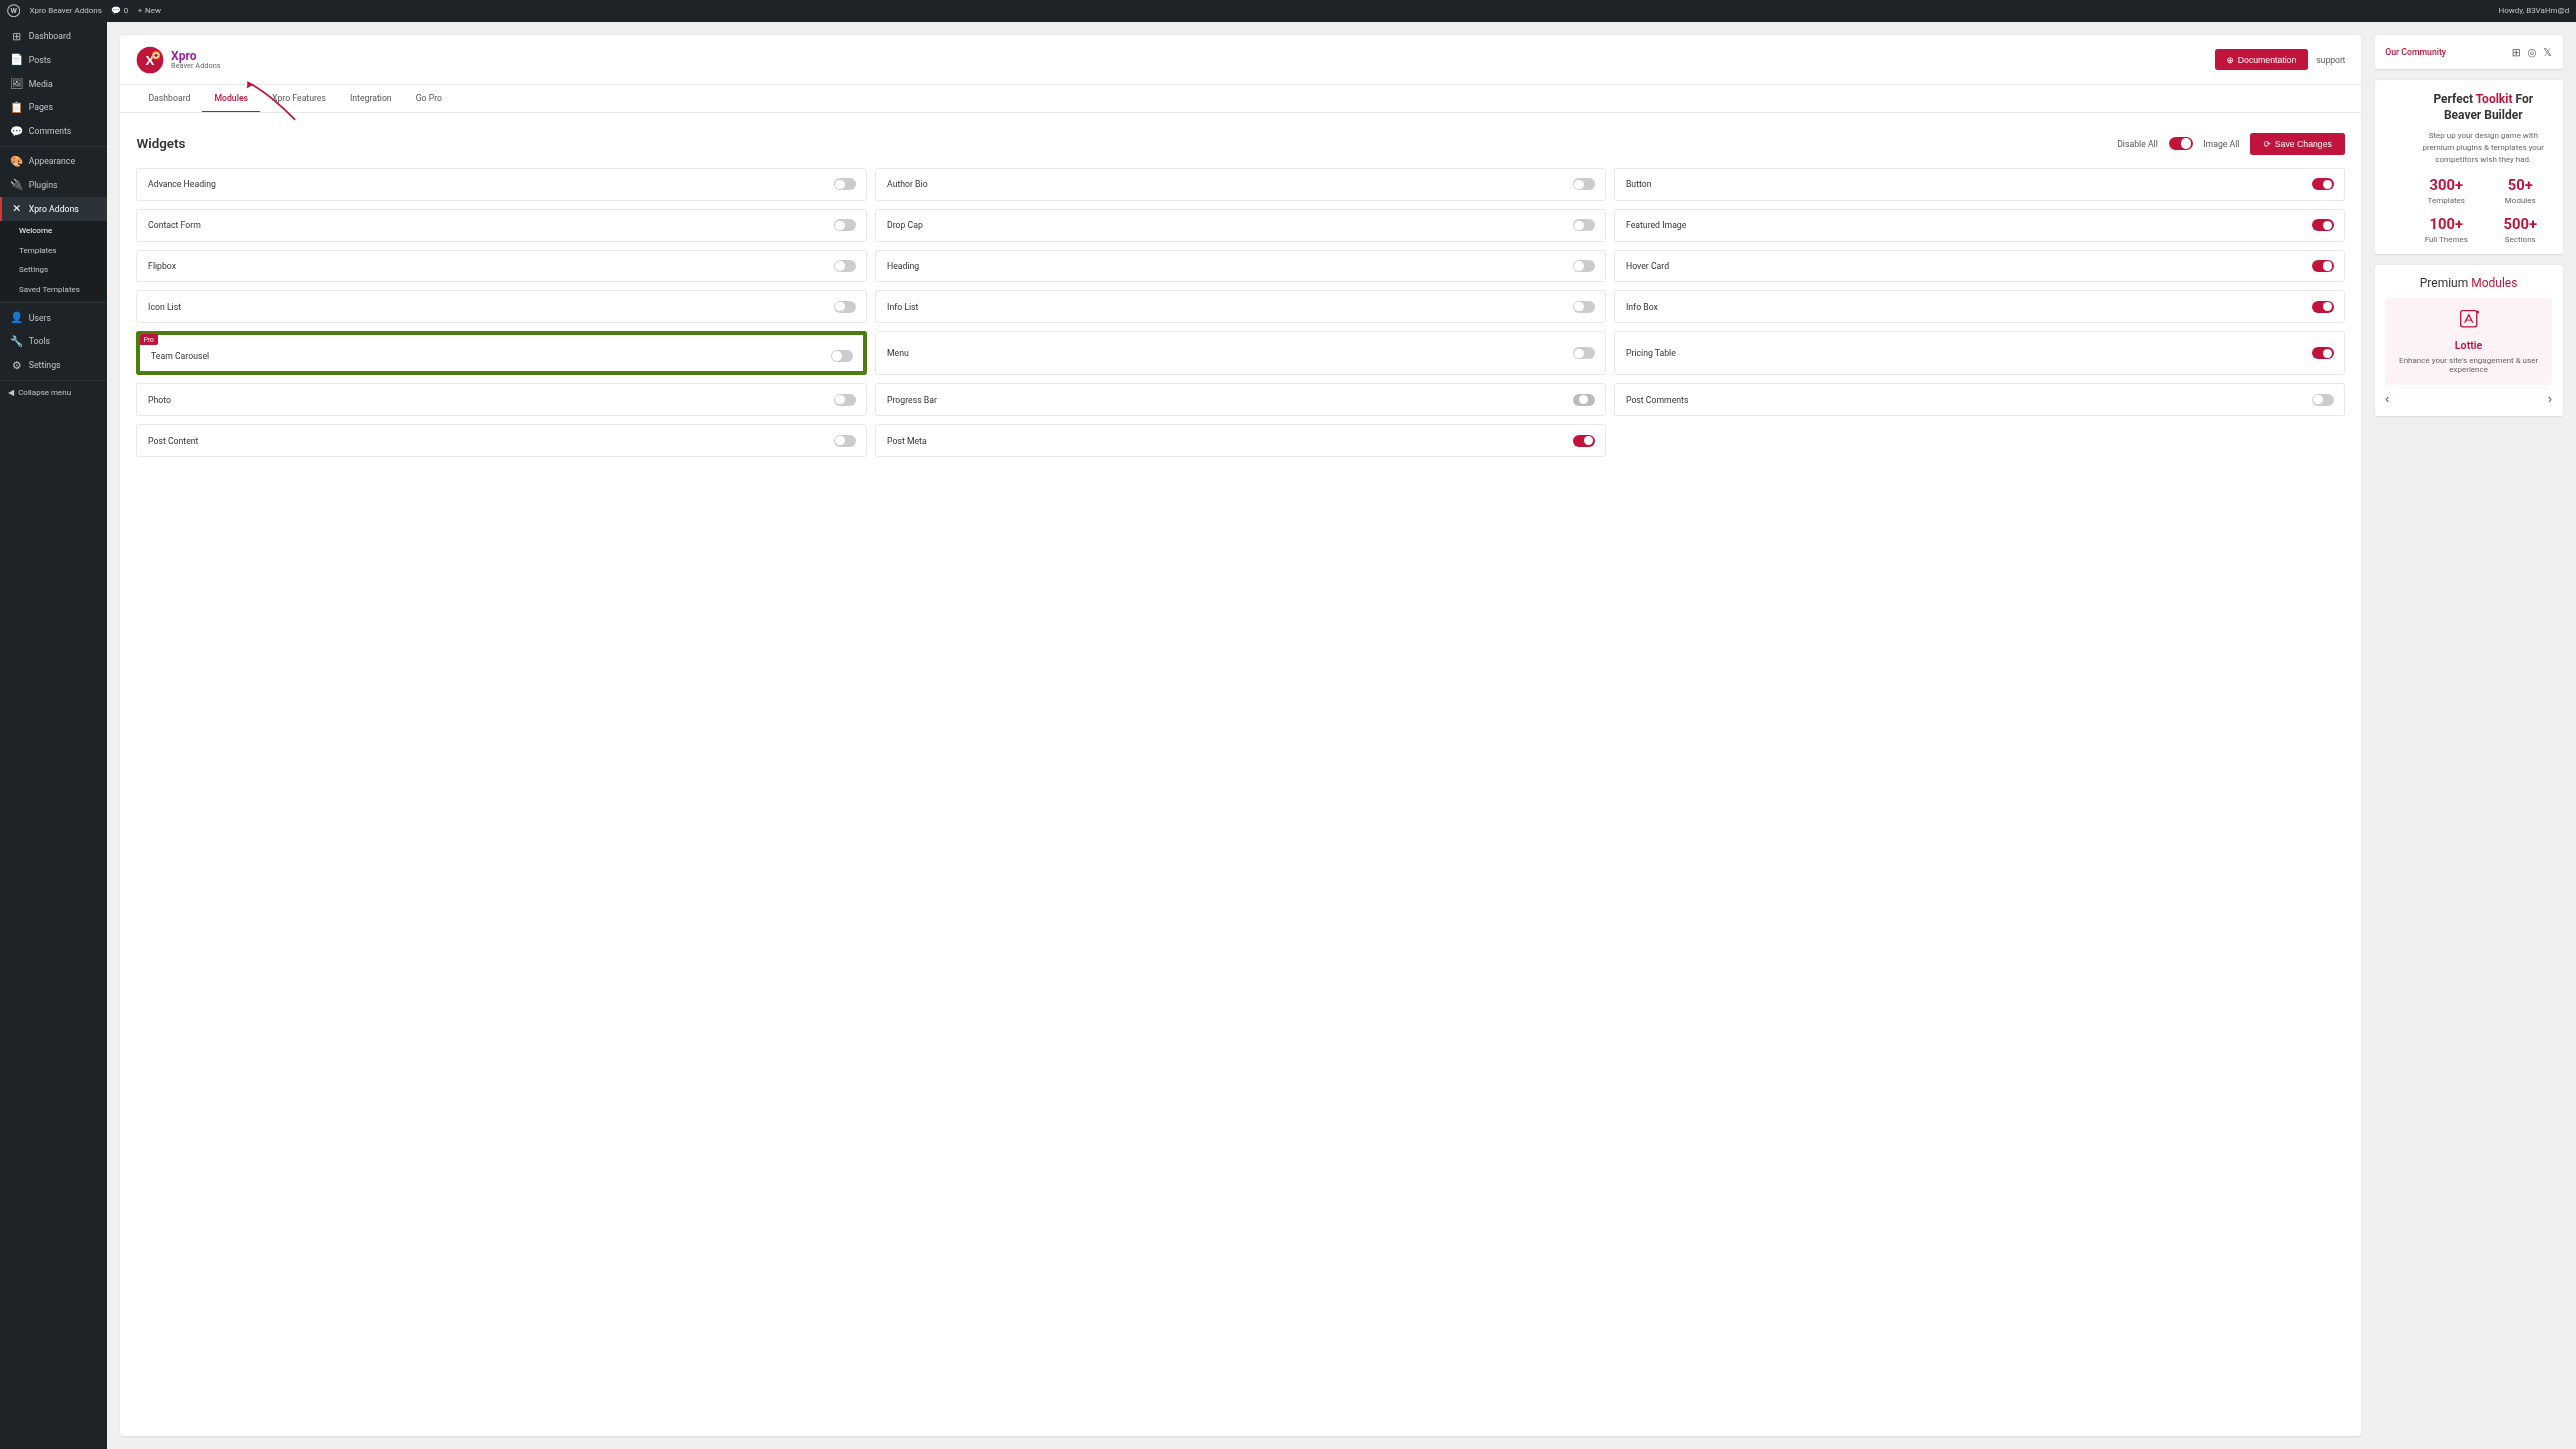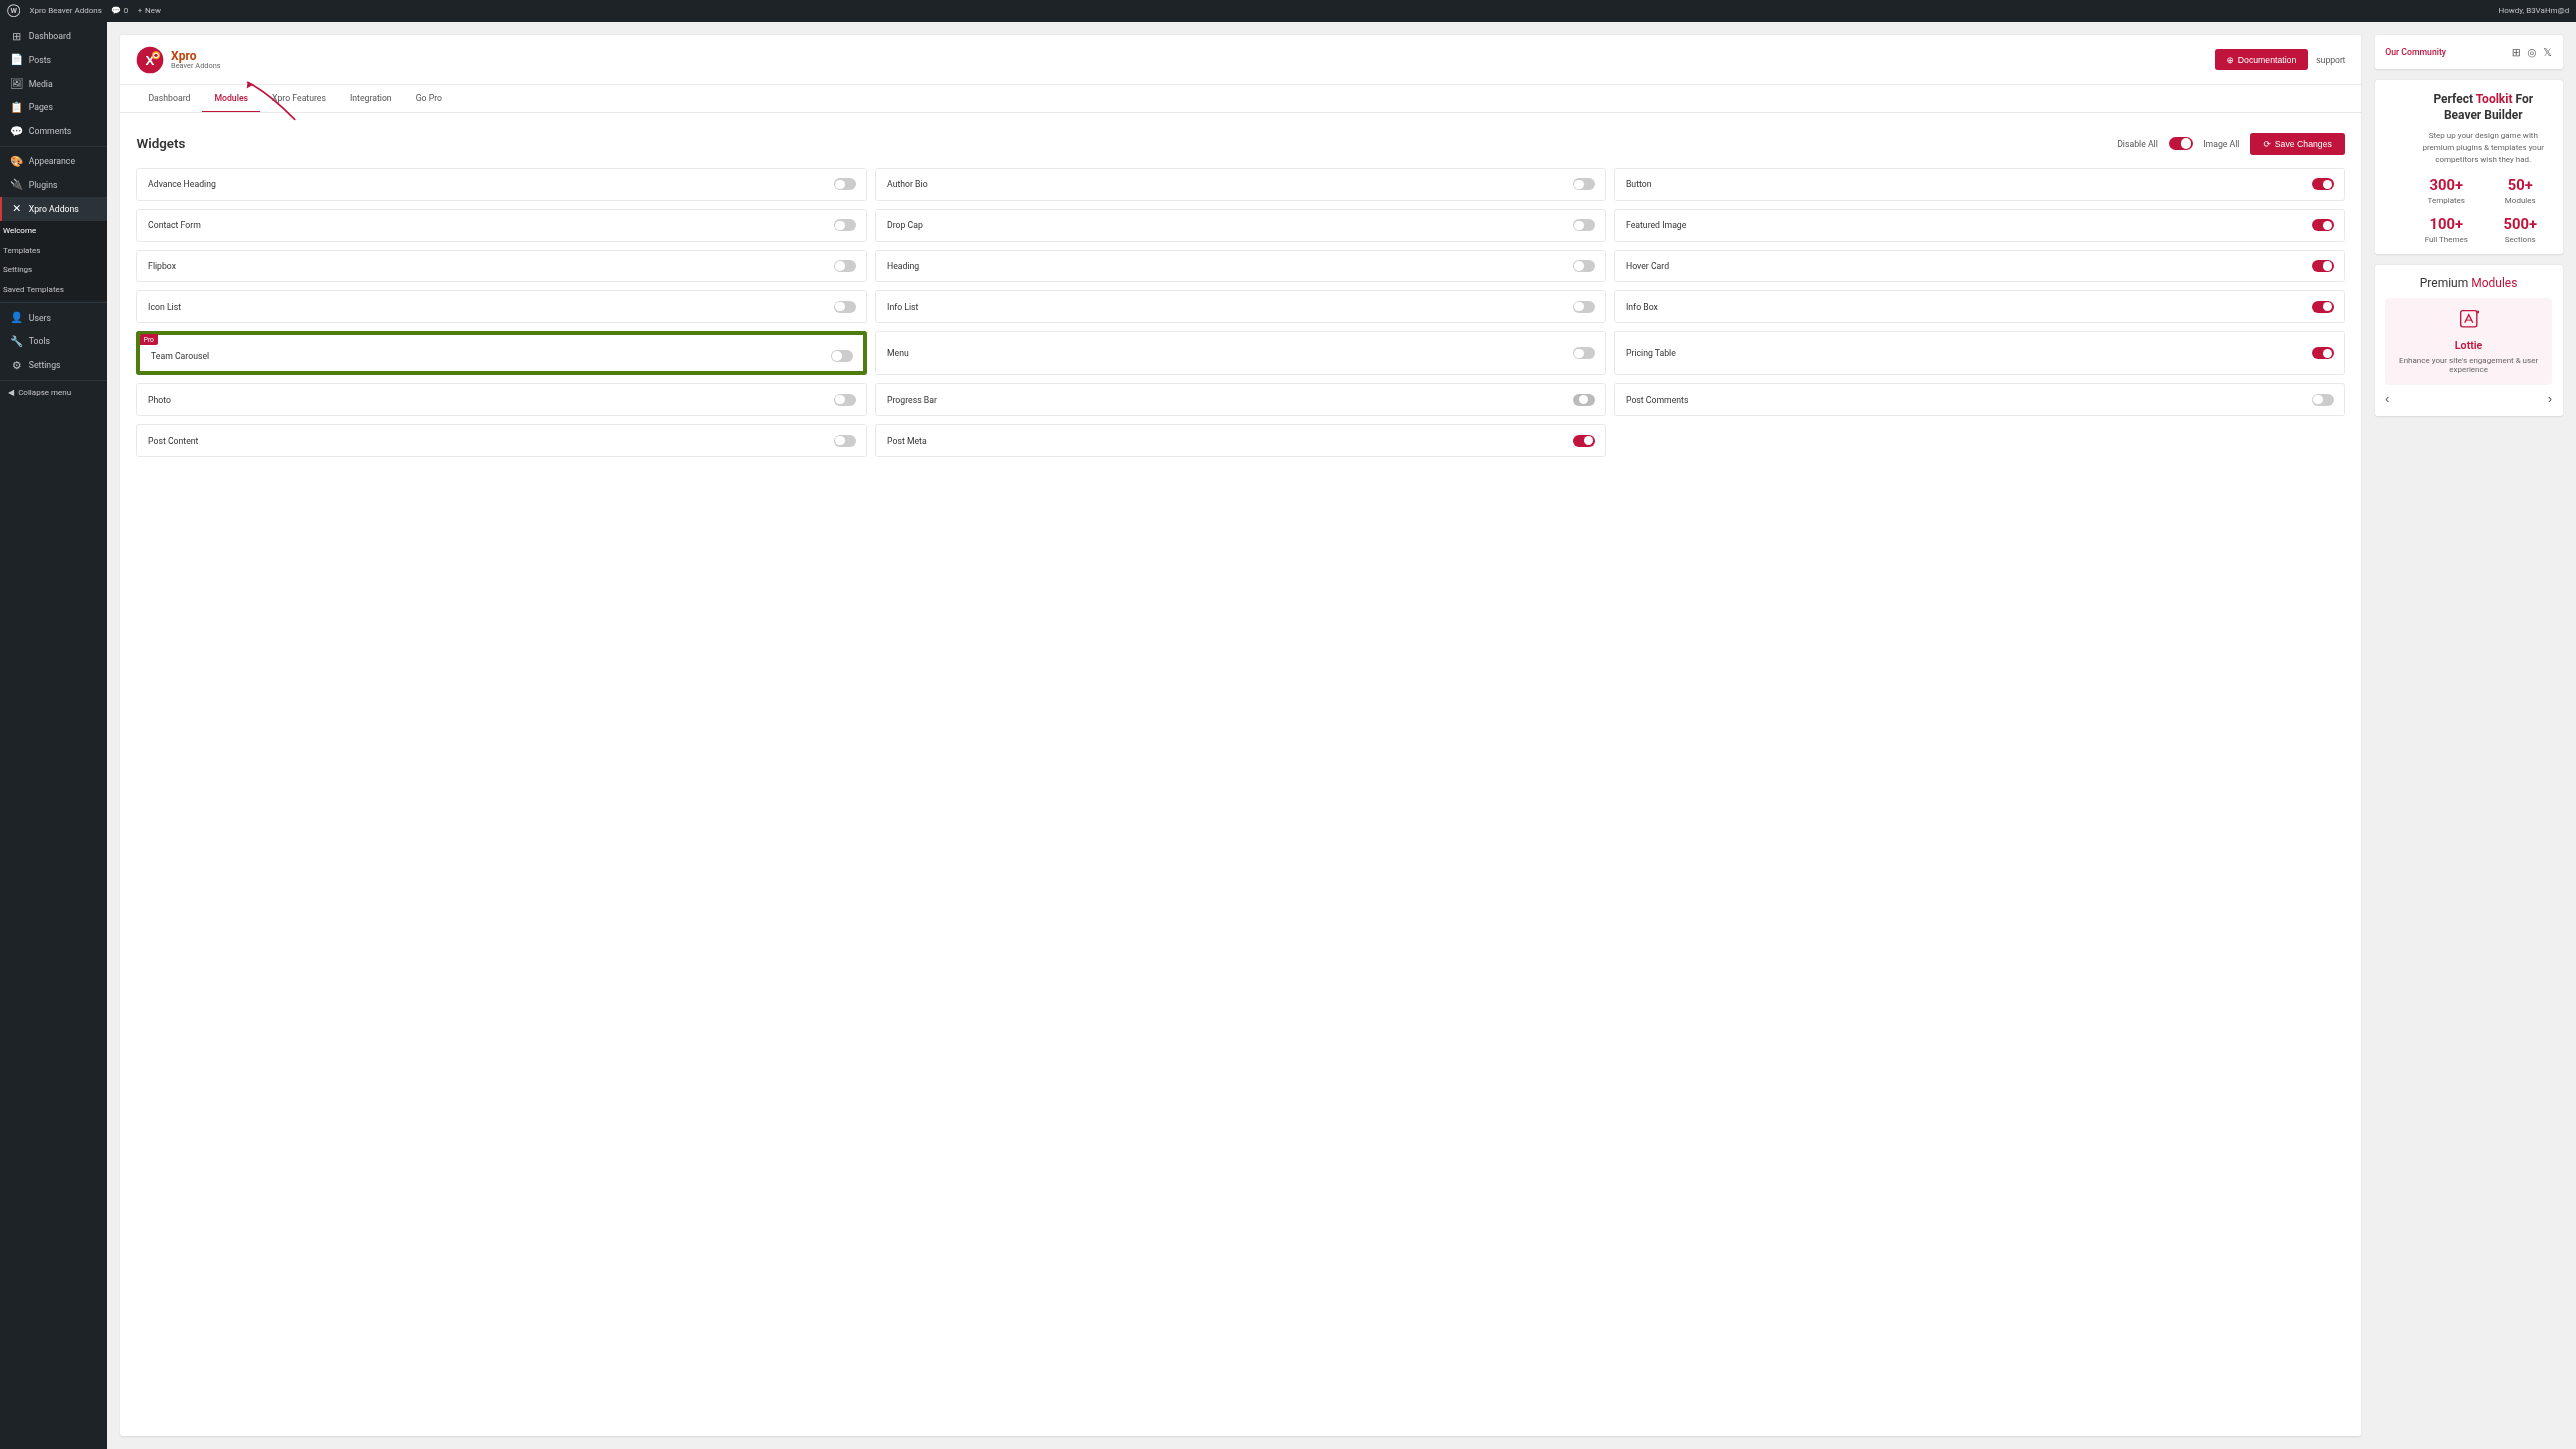--- a/index.html
+++ b/index.html
@@ -41,21 +41,21 @@
       padding: 5.4px 8px;
       cursor: pointer;
       font-size: 8.7px;
       color: #c3c4c7;
       border-left: 2px solid transparent;
     }
     .sidebar-item.active { background: #2c3338; color: #fff; border-left-color: #d63638; }
     .sidebar-item .icon { font-size: 10.7px; width: 13.4px; text-align: center; }
     .sidebar-divider { height: 0.7px; background: #2c3338; margin: 2.7px 0; }
     .sidebar-submenu { background: #1a1e21; }
-    .sidebar-submenu .sidebar-item { padding-left: 3px; font-size: 8px; border-left: none; }
+    .sidebar-submenu .sidebar-item { padding-left: 19px; font-size: 8px; border-left: none; }
     .sidebar-submenu .sidebar-item.sub-active { color: #fff; }
     .collapse-menu { padding: 5.4px 8px; color: #c3c4c7; font-size: 8px; cursor: pointer; display: flex; align-items: center; gap: 4px; }
 
     
     .main-content {
       flex: 1;
       overflow-y: auto;
       background: #f0f0f1;
       display: flex;
       gap: 13.4px;
@@ -315,21 +315,21 @@
               <svg width="28" height="28" viewBox="0 0 42 42" style="font-size:13px">
                 <circle cx="21" cy="21" r="20" fill="#c0143c"></circle>
                 <text x="21" y="28" text-anchor="middle" font-size="20" font-weight="900" fill="white" font-family="Arial, sans-serif">X</text>
                 <circle cx="30" cy="14" r="6" fill="#f5a623"></circle>
                 <circle cx="30" cy="14" r="4" fill="white"></circle>
                 <circle cx="30" cy="14" r="2.5" fill="#c0143c"></circle>
               </svg>
             </div>
             <div style="margin-left: 5.4px;">
               <div style="font-size:12px; font-weight:700; color:#333;">
-                <span style="color:#c2410c;">Xpro</span>
+                <span style="color:#a21caf;">Xpro</span>
               </div>
               <div style="font-size:7.4px; color:#666; margin-top:-1.3px;">Beaver Addons</div>
             </div>
           </div>
         </div>
         <div class="header-btns">
           <button class="btn-doc">
             <span>⊕</span>
             <span>Documentation</span>
           </button>

